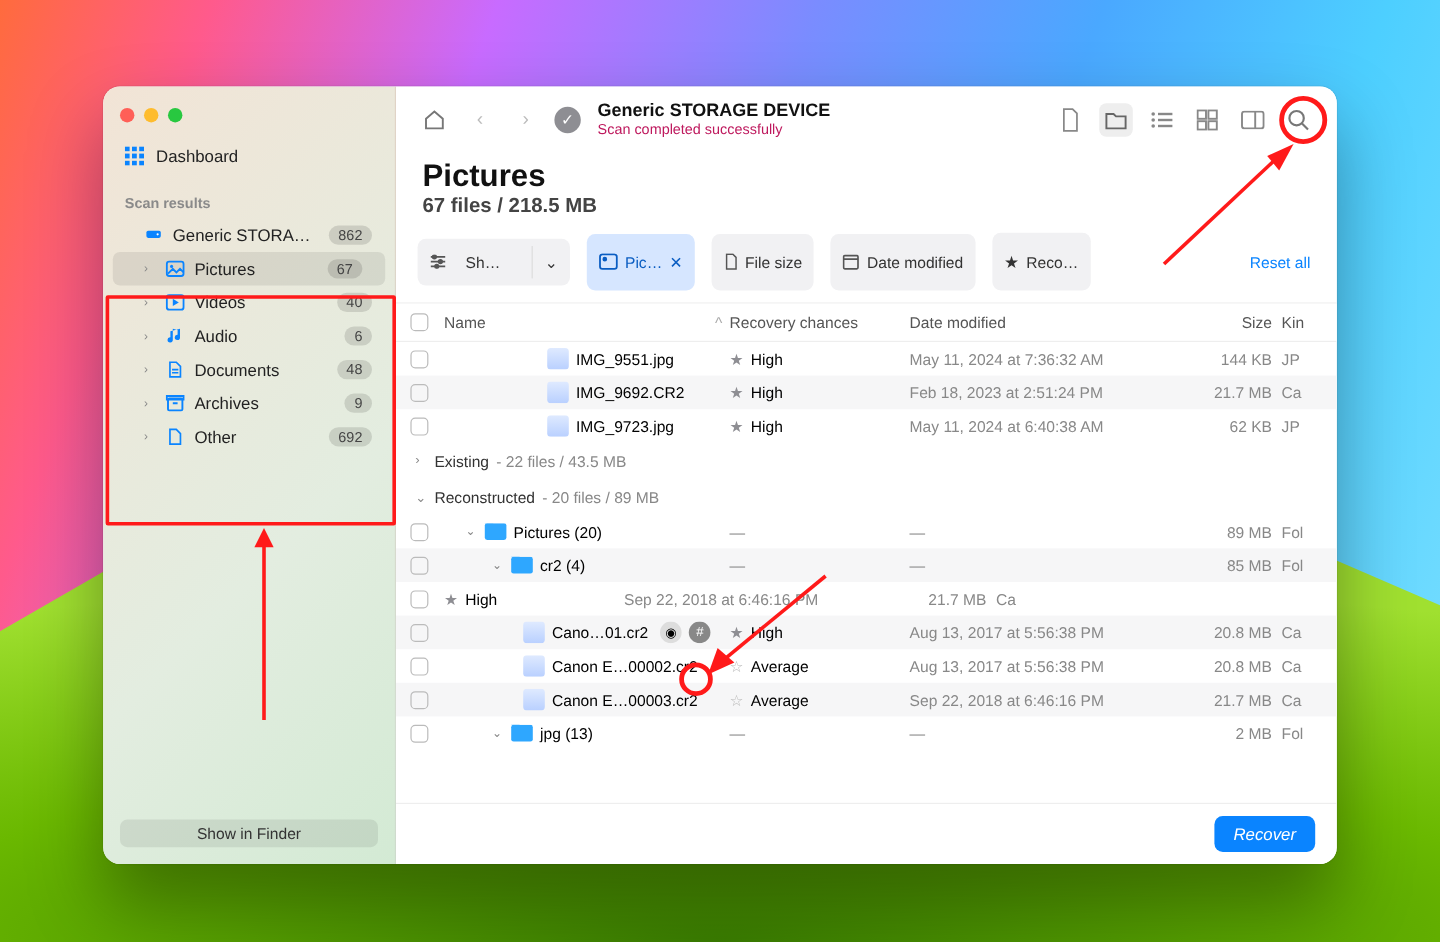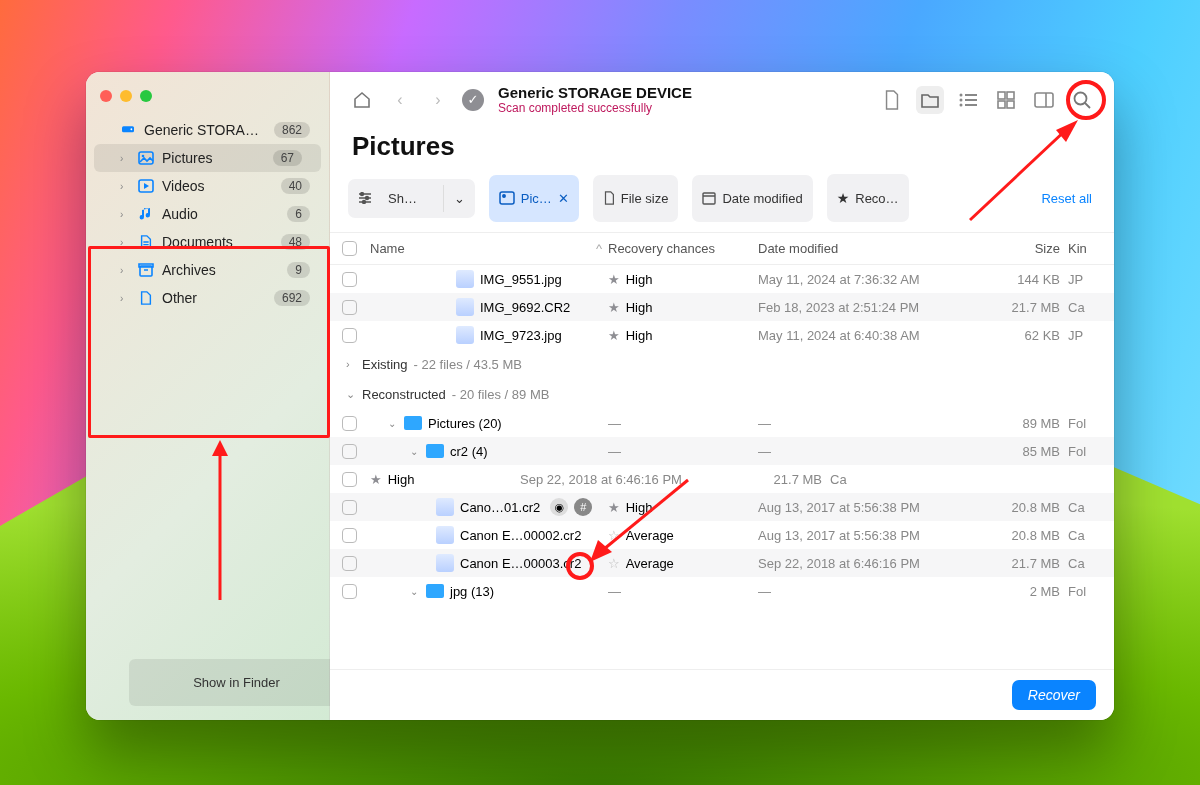--- a/index.html
+++ b/index.html
@@ -41,21 +41,21 @@
   .nav-item { display:flex; align-items:center; gap:8px; padding: 6px 19px 6px 18px; font-size:14px; color:#222; cursor:pointer; position:relative; }
   .nav-item.indent { padding-left: 34px; }
   .nav-item.active { background: rgba(0,0,0,0.08); border-radius:6px; margin:0 8px; padding-left: 10px; }
   .nav-item.indent.active { padding-left: 26px; }
   .chev { width:10px; color:#888; font-size:10px; }
   .nav-icon { width:16px; height:16px; display:inline-flex; align-items:center; justify-content:center; }
   .nav-label { flex:1; white-space:nowrap; overflow:hidden; text-overflow:ellipsis; }
   .badge { background: rgba(0,0,0,0.12); color:#444; font-size:12px; padding:1px 8px; border-radius:10px; min-width:22px; text-align:center; }
 
   .sidebar-bottom { margin-top:auto; padding: 14px; }
-  .finder-btn { width:100%; background: rgba(0,0,0,0.08); border:none; border-radius:6px; padding:16px; font-size:13px; color:#333; cursor:pointer;margin-left:29px; }
+  .finder-btn { width:100%; background: rgba(0,0,0,0.08); border:none; border-radius:6px; padding:4px; font-size:13px; color:#333; cursor:pointer; }
 
   
   .main { flex:1; display:flex; flex-direction:column; background:#fff; min-width:0; }
   .toolbar { display:flex; align-items:center; gap:10px; padding: 12px 18px; }
   .tbtn { width:28px; height:28px; display:flex; align-items:center; justify-content:center; color:#777; cursor:pointer; border-radius:6px; }
   .tbtn.sel { background:#eee; }
   .tb-title { margin-left:4px; }
   .tb-title h2 { font-size:15px; font-weight:600; color:#111; }
   .tb-title .sub { font-size:12px; color:#be185d; }
   .tb-spacer { flex:1; }
@@ -119,21 +119,38 @@
 
 <div class="window">
 
   <aside class="sidebar">
     <div class="traffic-lights">
       <div class="tl r"></div>
       <div class="tl y"></div>
       <div class="tl g"></div>
     </div>
 
-
+    <div class="dash-item">
+      <span class="dash-icon">
+        <svg viewBox="0 0 16 16" width="16" height="16" fill="currentColor">
+            <rect x="0" y="0" width="4" height="4"></rect>
+            <rect x="6" y="0" width="4" height="4"></rect>
+            <rect x="12" y="0" width="4" height="4"></rect>
+            <rect x="0" y="6" width="4" height="4"></rect>
+            <rect x="6" y="6" width="4" height="4"></rect>
+            <rect x="12" y="6" width="4" height="4"></rect>
+            <rect x="0" y="12" width="4" height="4"></rect>
+            <rect x="6" y="12" width="4" height="4"></rect>
+            <rect x="12" y="12" width="4" height="4"></rect>
+          </svg>
+      </span>
+      <span>Dashboard</span>
+    </div>
+
+    <div class="section-hdr">Scan results</div>
 
     <div class="nav-item" style="padding-left:34px;">
       <span class="nav-icon">
         <svg viewBox="0 0 16 16" width="16" height="12" fill="#0a84ff">
             <rect x="0" y="3" width="16" height="8" rx="2"></rect>
             <circle cx="12.5" cy="7" r="1.2" fill="#fff"></circle>
           </svg>
       </span>
       <span class="nav-label">Generic STORAG…</span>
       <span class="badge">862</span>
@@ -268,20 +285,21 @@
       <div class="tbtn">
         <svg width="20" height="20" viewBox="0 0 20 20" fill="none" stroke="#777" stroke-width="1.8">
             <circle cx="8.5" cy="8.5" r="6"></circle>
             <line x1="13" y1="13" x2="18" y2="18"></line>
           </svg>
       </div>
     </div>
 
     <div class="heading">
       <h1>Pictures</h1>
+      <div class="meta">67 files / 218.5 MB</div>
     </div>
 
     <div class="filter-bar">
       <div class="pill split">
         <span style="display:flex;align-items:center;gap:6px;">
           <svg width="14" height="12" viewBox="0 0 14 12" fill="none" stroke="#555" stroke-width="1.4">
               <line x1="1" y1="2" x2="13" y2="2"></line>
               <line x1="1" y1="6" x2="13" y2="6"></line>
               <line x1="1" y1="10" x2="13" y2="10"></line>
               <circle cx="4" cy="2" r="1.5" fill="#555"></circle>

